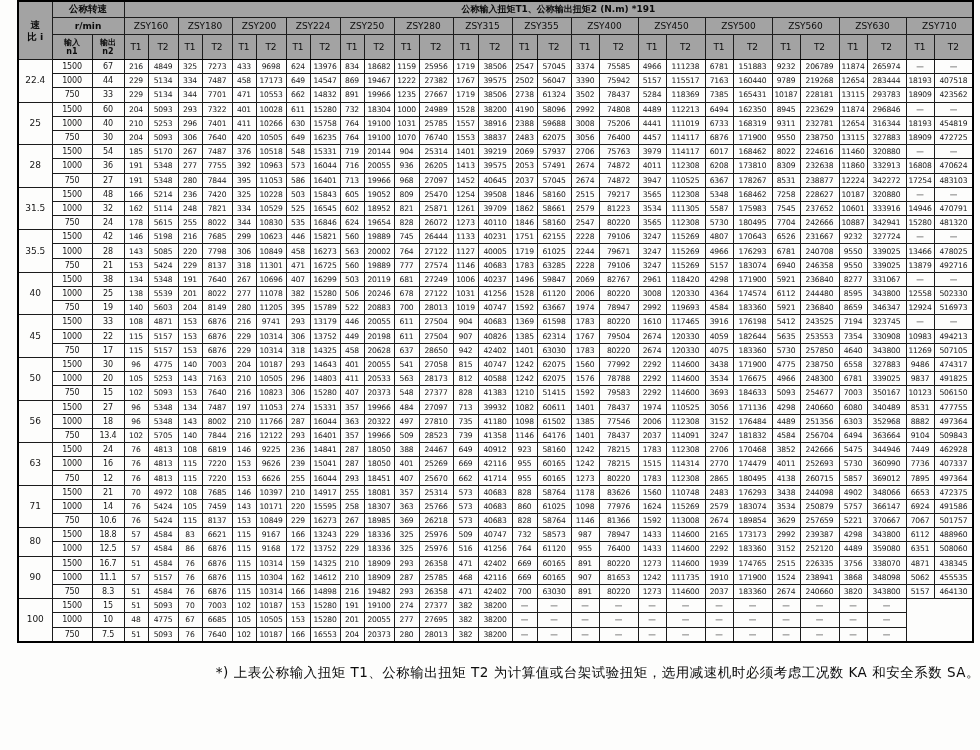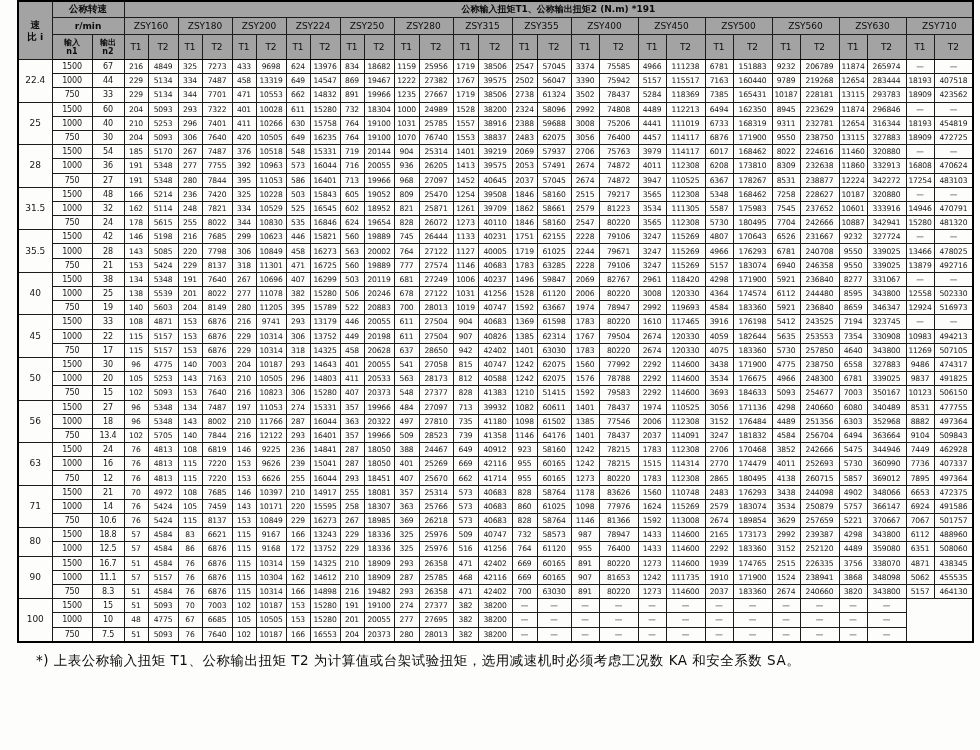--- a/index.html
+++ b/index.html
@@ -17,21 +17,21 @@
   .unit-head{font-size:9px;height:16px;}
   .model{font-size:9px;height:16px;font-weight:normal;}
   .io-head{font-size:8px;line-height:9px;height:24px;font-weight:bold;}
   .tlab{font-size:9px;font-weight:normal;}
   .ratio-head{font-size:9.5px;line-height:12px;}
   tbody td{font-size:7.6px;height:13.2px;line-height:13px;color:#151515;letter-spacing:-0.2px;}
   tbody td.ratio{font-size:9px;letter-spacing:0;}
   tbody td.n1,tbody td.n2{font-size:8px;}
   tr.group-start td{border-top:1.6px solid #000;}
   thead tr:last-child th{border-bottom:1.6px solid #000;}
-  .footnote{margin:9px 0 0 36px;font-size:13.5px;letter-spacing:0.5px;}
+  .footnote{margin:21px 0 0 36px;font-size:13.5px;letter-spacing:0.5px;text-align:right;}
 </style>
 </head>
 <body>
 
 <div id="page">
 
   <table>
     <colgroup id="cols">
         <col style="width: 34px;">
         <col style="width: 40px;">
@@ -156,21 +156,21 @@
           <td>—</td>
         </tr>
         <tr>
           <td class="n1">1000</td>
           <td class="n2">44</td>
           <td>229</td>
           <td>5134</td>
           <td>334</td>
           <td>7487</td>
           <td>458</td>
-          <td>13319</td>
+          <td>17173</td>
           <td>649</td>
           <td>14547</td>
           <td>869</td>
           <td>19467</td>
           <td>1222</td>
           <td>27382</td>
           <td>1767</td>
           <td>39575</td>
           <td>2502</td>
           <td>56047</td>
@@ -230,21 +230,21 @@
           <td>401</td>
           <td>10028</td>
           <td>611</td>
           <td>15280</td>
           <td>732</td>
           <td>18304</td>
           <td>1000</td>
           <td>24989</td>
           <td>1528</td>
           <td>38200</td>
-          <td>2324</td>
+          <td>4190</td>
           <td>58096</td>
           <td>2992</td>
           <td>74808</td>
           <td>4489</td>
           <td>112213</td>
           <td>6494</td>
           <td>162350</td>
           <td>8945</td>
           <td>223629</td>
           <td>11874</td>

